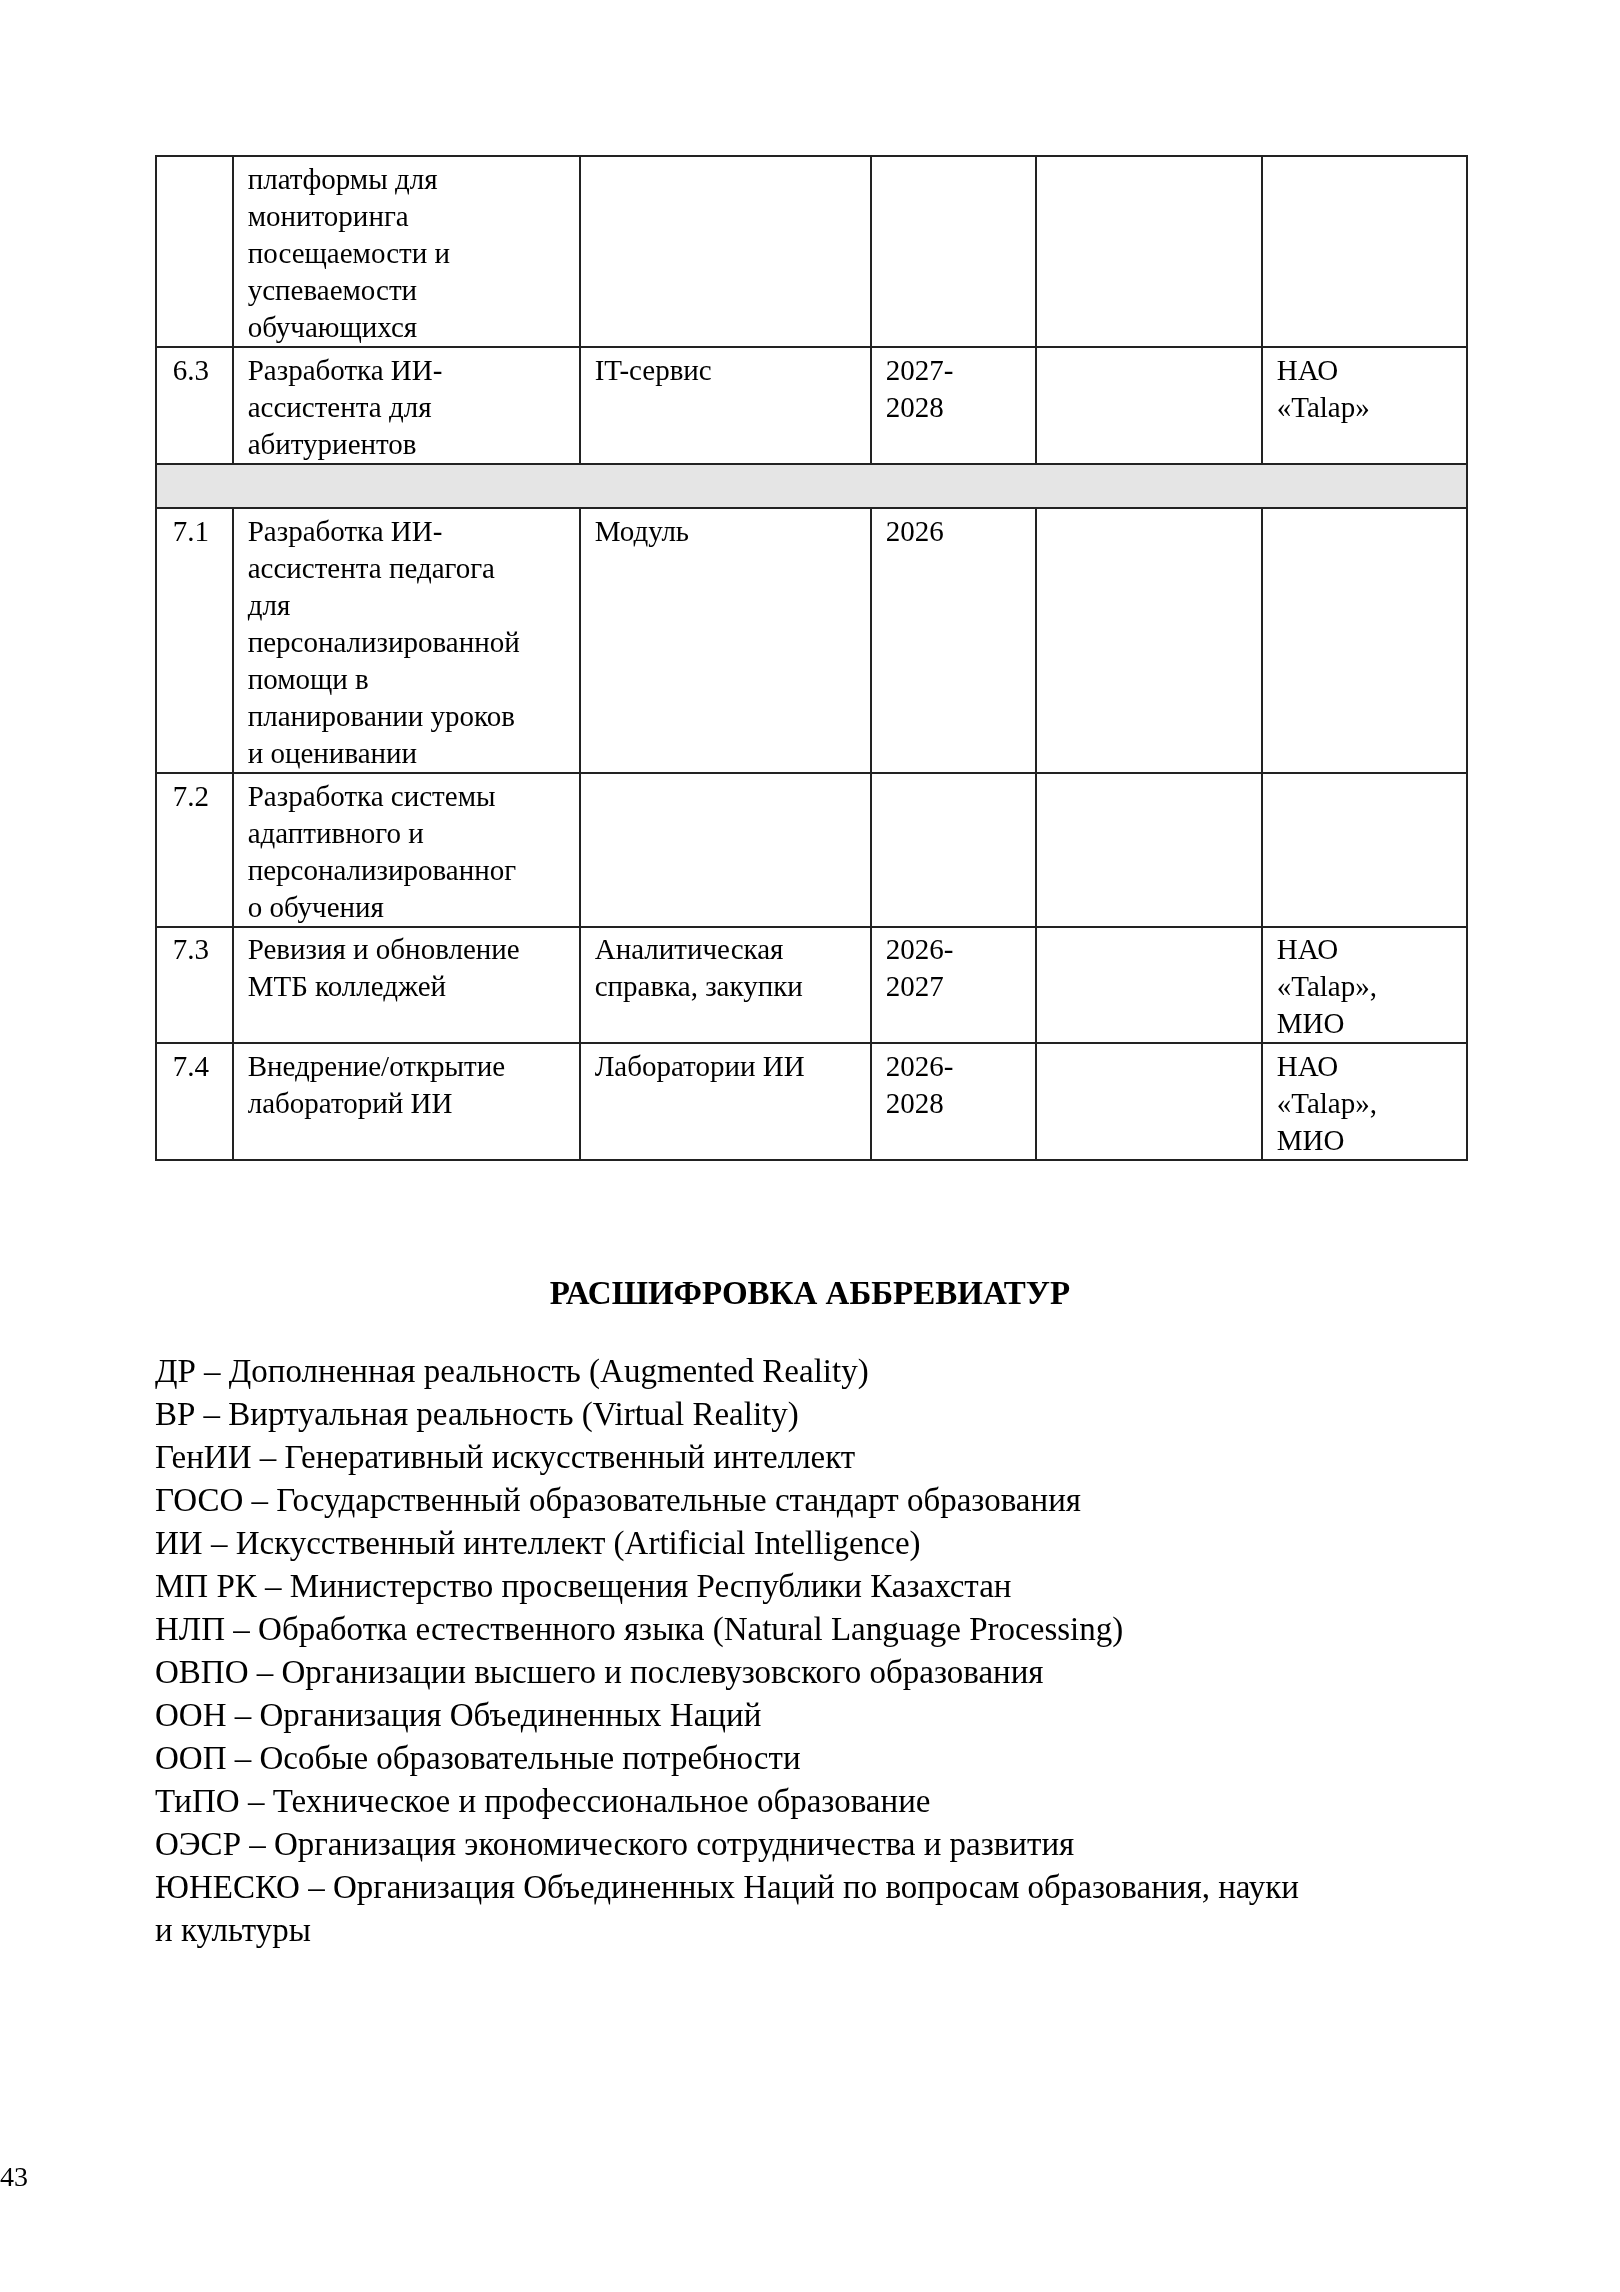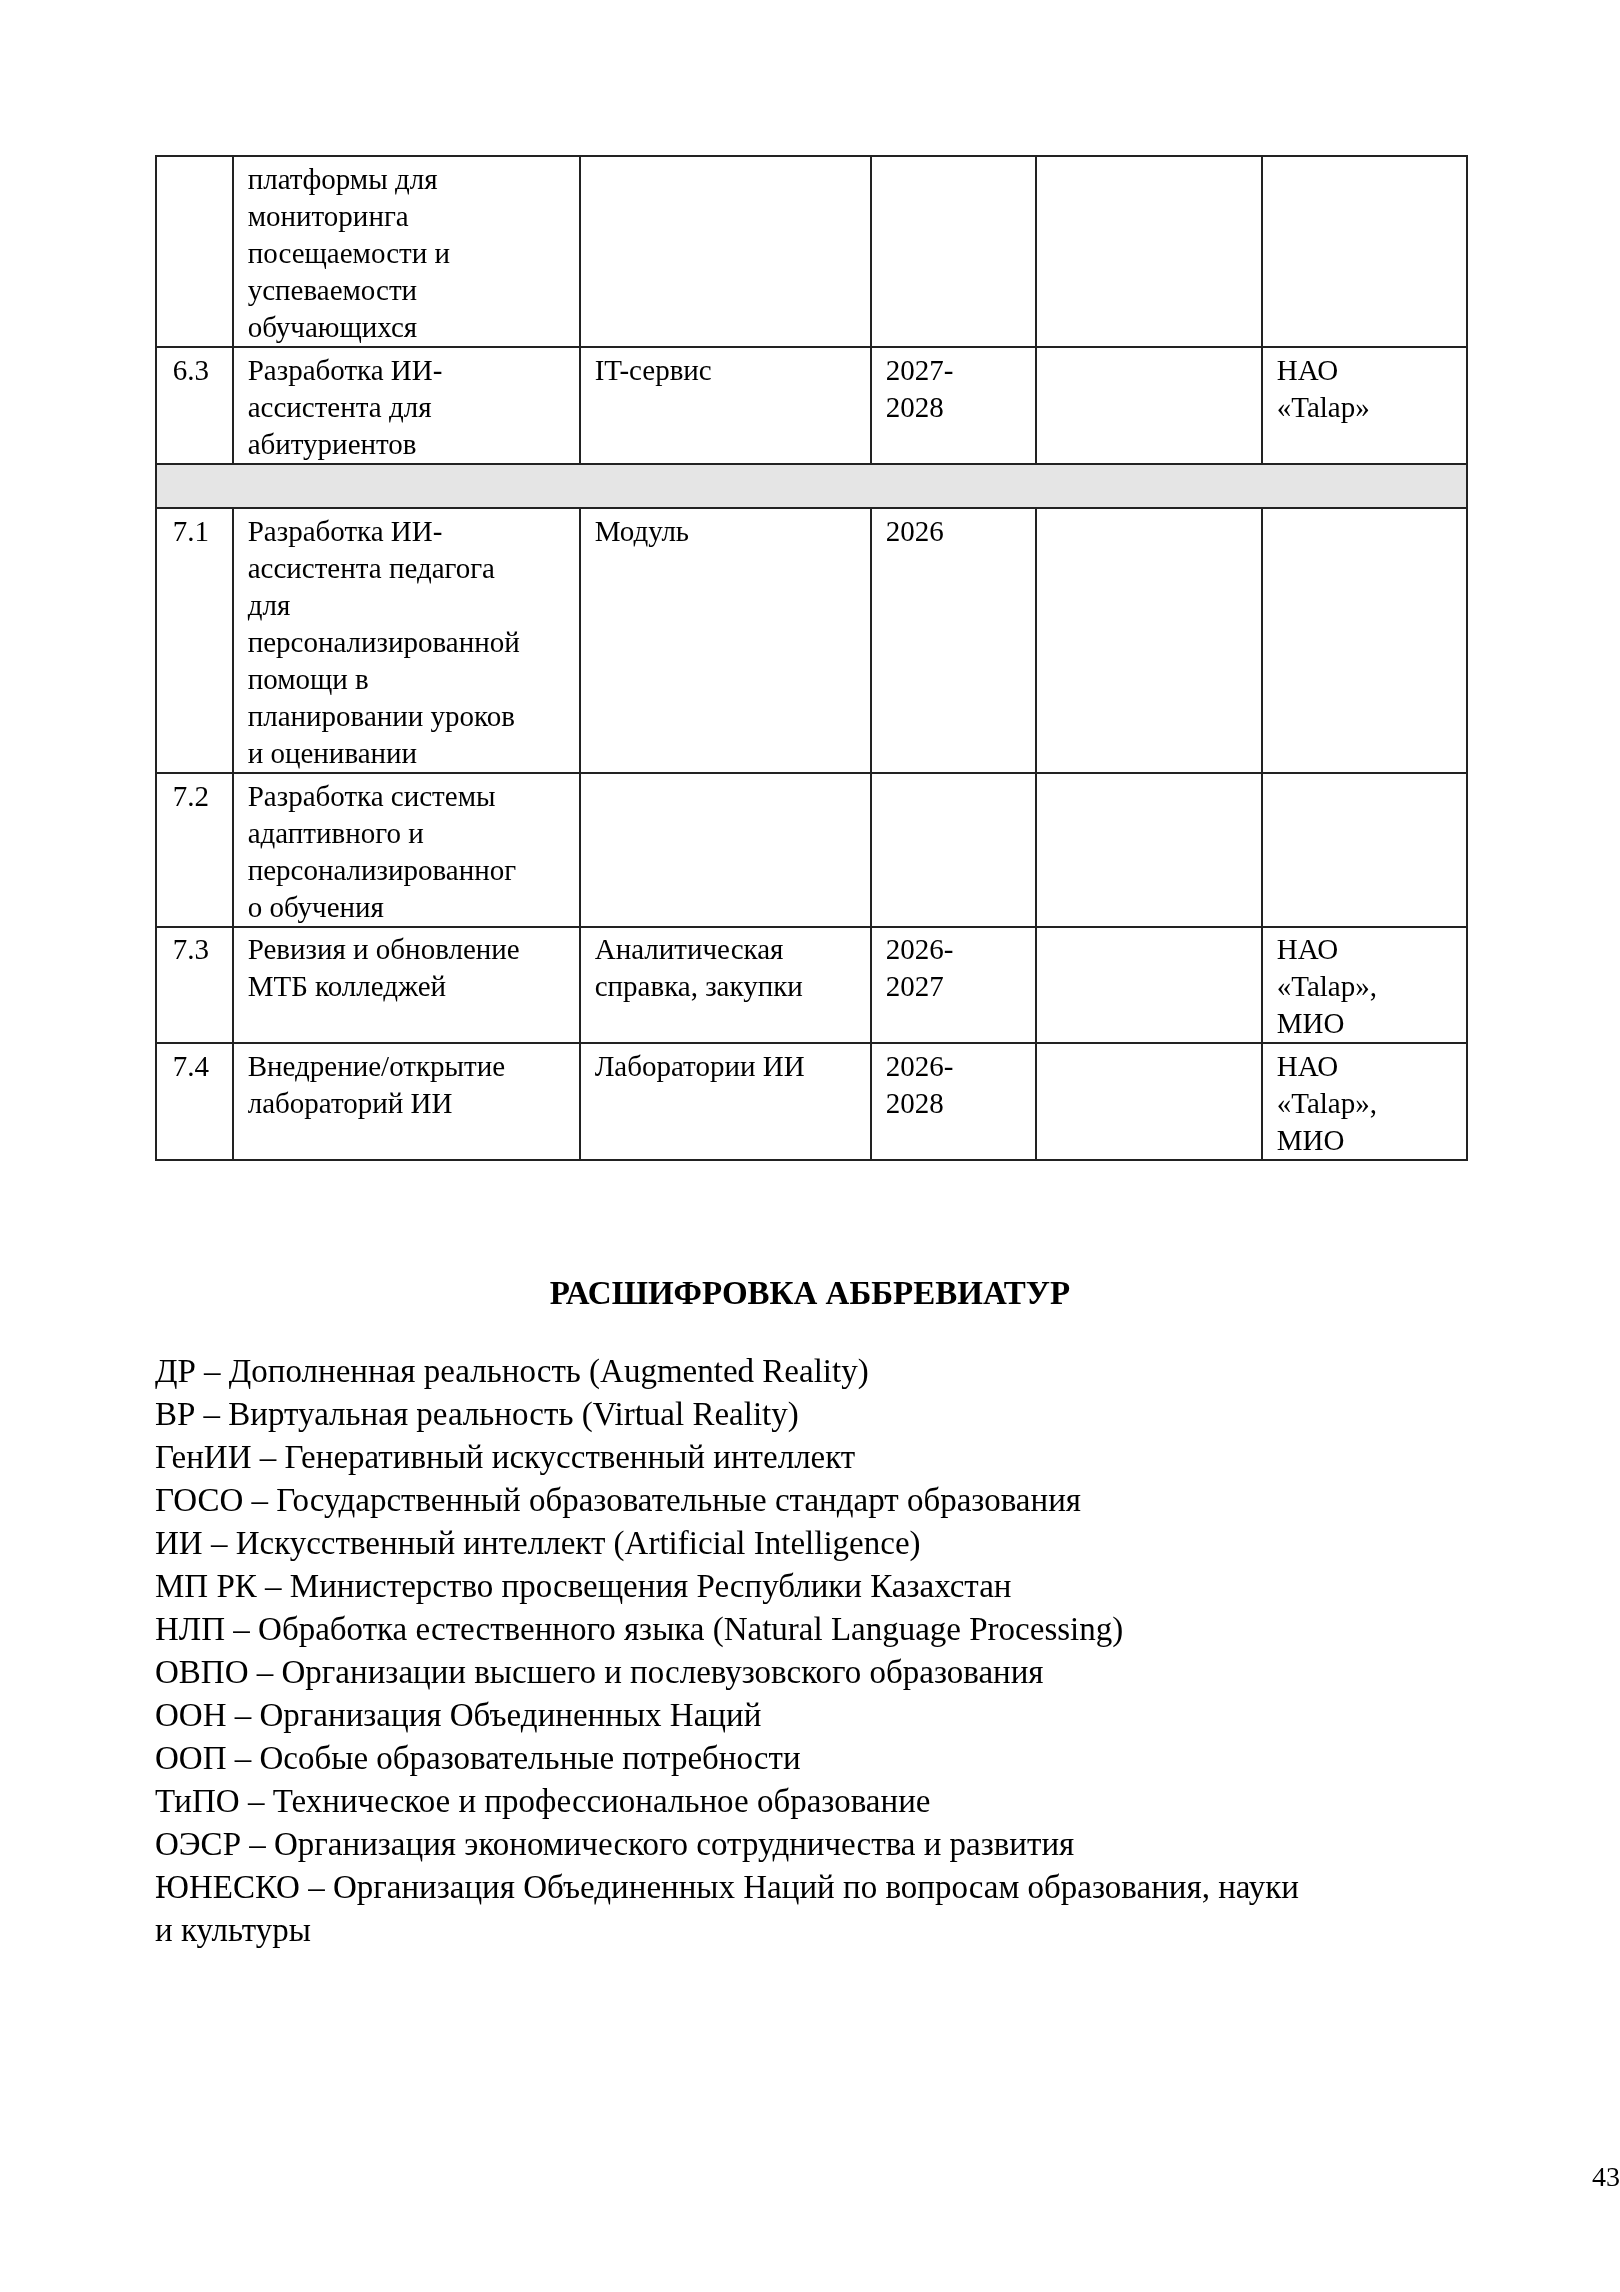--- a/index.html
+++ b/index.html
@@ -13,21 +13,21 @@
                   font-size: 29px; line-height: 37px; }
   table.plan td.num { padding-left: 15.7px; padding-right: 3.9px; }
   table.plan tr.section-row td { background: #e5e5e5; height: 40px; padding: 0; }
   td .line { display: block; white-space: nowrap; }
 
   .abbr-title { position: absolute; left: 0; width: 1620px; top: 1272px; text-align: center;
                 font-size: 33px; font-weight: bold; line-height: 43px; }
   .abbr-list { position: absolute; left: 155px; top: 1350px; width: 1318px;
                font-size: 33px; line-height: 43px; }
   .abbr-item { display: block; }
-  .page-number { position: absolute; left: 0; width: 1620px; top: 2157px; text-align: right;
+  .page-number { position: absolute; left: 0; width: 1620px; top: 2157px; text-align: left;
                  font-size: 28px; line-height: 39px; }
 </style>
 </head>
 <body>
 
 <div class="page">
 
   <table class="plan">
     <colgroup>
       <col style="width:77px">

